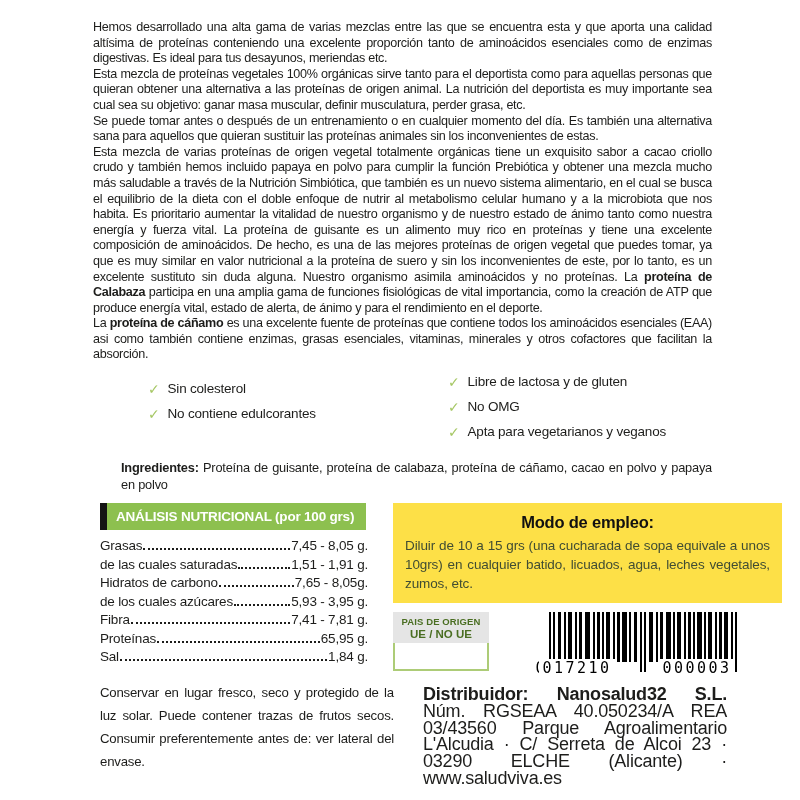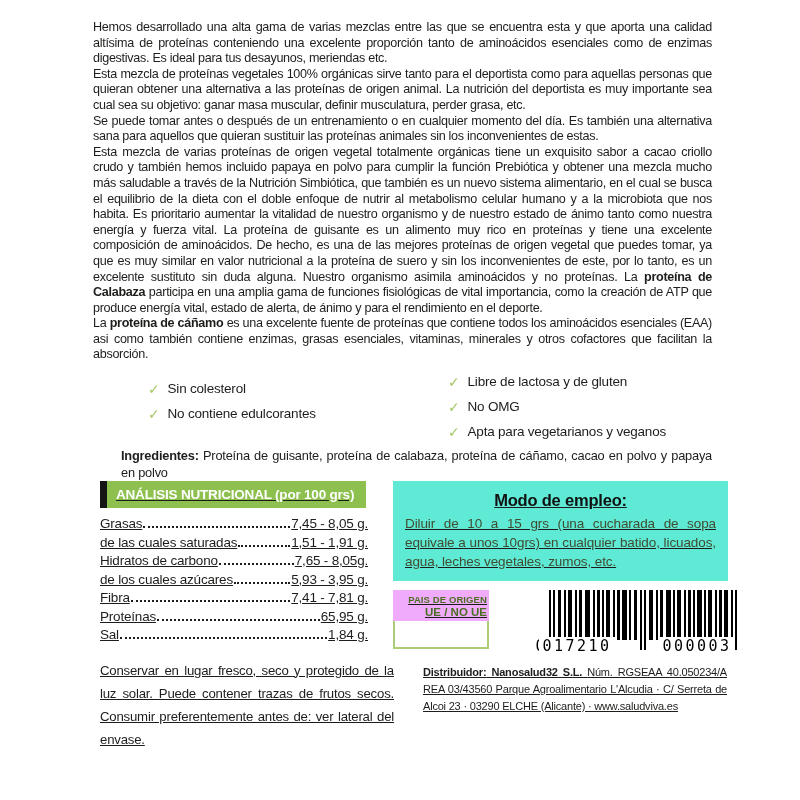--- a/index.html
+++ b/index.html
@@ -17,61 +17,61 @@
   .intro p.bold{font-weight:normal;}
   .intro b{font-weight:bold;}
   
   .features{display:flex;margin:6px 0 0 0;}
   .features .col-left{margin-left:55px;width:300px;padding-top:7px;}
   .features .col-right{width:264px;}
   .feat-item{display:flex;align-items:baseline;font-size:13.5px;line-height:24px;letter-spacing:-0.2px;}
   .check{color:#a6c765;font-size:14px;margin-right:8px;transform:translateY(1px);}
   
   .ingredients{
-    margin:4px 0 0 0;padding-left:28px;font-size:12.8px;line-height:16.5px;
+    margin:16px 0 0 0;padding-left:28px;font-size:12.8px;line-height:16.5px;
     letter-spacing:-0.2px;text-align:justify;
   }
   .ingredients b{font-weight:bold;}
   
-  .bottom{display:flex;text-decoration:underline;}
+  .bottom{display:flex;margin-top:10px;}
   .col-nutrition{width:287px;margin-left:7px;flex:none;}
   .col-right2{width:335px;margin-left:6px;flex:none;}
   
   .nut-header{
     width:250px;background:#8dc04f;border-left:7px solid #141414;
     color:#ffffff;font-weight:bold;font-size:13.5px;letter-spacing:-0.2px;
     padding:6px 0 6px 9px;
   }
   
   .nut-table{margin-top:7px;width:268px;}
   .nut-row{display:flex;align-items:baseline;font-size:13.5px;line-height:18.5px;letter-spacing:-0.2px;white-space:nowrap;}
   .nut-row .dots{flex:1;border-bottom:2px dotted #1d1d1b;margin:0 1px 3px 1px;min-width:8px;}
   .nut-row .val{text-align:right;}
   
   .storage{margin-top:14px;width:294px;font-size:13.2px;line-height:23px;letter-spacing:-0.2px;text-align:justify;}
   
-  .usage-box{background:#5eead4;padding:8px 12px 10px 12px;box-sizing:border-box;width:335px;}
+  .usage-box{background:#fde047;padding:8px 12px 10px 12px;box-sizing:border-box;width:389px;}
   .usage-title{text-align:center;font-weight:bold;font-size:16.5px;color:#111;margin:2px 0 4px 0;letter-spacing:-0.2px;}
   .usage-body{font-size:13.5px;line-height:19px;color:#414d33;text-align:justify;letter-spacing:-0.1px;}
   
   .origin-row{display:flex;margin-top:9px;}
   .origin-box{width:96px;flex:none;}
-  .origin-head{background:#f0abfc;text-align:right;padding:4px 2px 3px 2px;color:#4a6e22;}
+  .origin-head{background:#e5e5e5;text-align:center;padding:4px 2px 3px 2px;color:#4a6e22;}
   .origin-line1{font-size:9.5px;font-weight:bold;letter-spacing:0.1px;}
   .origin-line2{font-size:11.5px;font-weight:bold;margin-top:1px;}
   .origin-blank{height:26px;background:#fff;border:2px solid #adcc77;border-top:none;}
   
   .barcode{position:relative;width:204px;height:62px;margin-left:46px;flex:none;}
   .barcode svg{position:absolute;left:14px;top:0;}
   .bc-digit{position:absolute;bottom:-3px;font-family:"DejaVu Sans Mono",monospace;font-size:15px;color:#000;background:#fff;text-align:center;letter-spacing:2.5px;}
   .bc-lead{left:-2px;width:14px;background:transparent;letter-spacing:0;}
   .bc-g1{left:4px;width:76px;}
   .bc-g2{left:124px;width:76px;}
   
-  .distributor{margin:12px 0 0 30px;width:304px;font-size:11px;line-height:16.8px;letter-spacing:-0.2px;text-align:justify;}
+  .distributor{margin:12px 0 0 30px;width:304px;font-size:18px;line-height:16.8px;letter-spacing:-0.2px;text-align:justify;}
   .distributor b{font-weight:bold;}
 </style>
 </head>
 <body>
 
 <div class="page">
 
   <div class="intro">
     <p>Hemos desarrollado una alta gama de varias mezclas entre las que se encuentra esta  y que aporta una calidad altísima de proteínas conteniendo una excelente proporción tanto de aminoácidos esenciales como de enzimas digestivas. Es ideal para tus desayunos, meriendas etc.</p>
     <p>Esta mezcla de proteínas vegetales 100% orgánicas sirve tanto para el deportista como para aquellas personas que quieran obtener una alternativa a las proteínas de origen animal. La nutrición del deportista es muy importante sea cual sea su objetivo: ganar masa muscular, definir musculatura, perder grasa, etc.</p>

